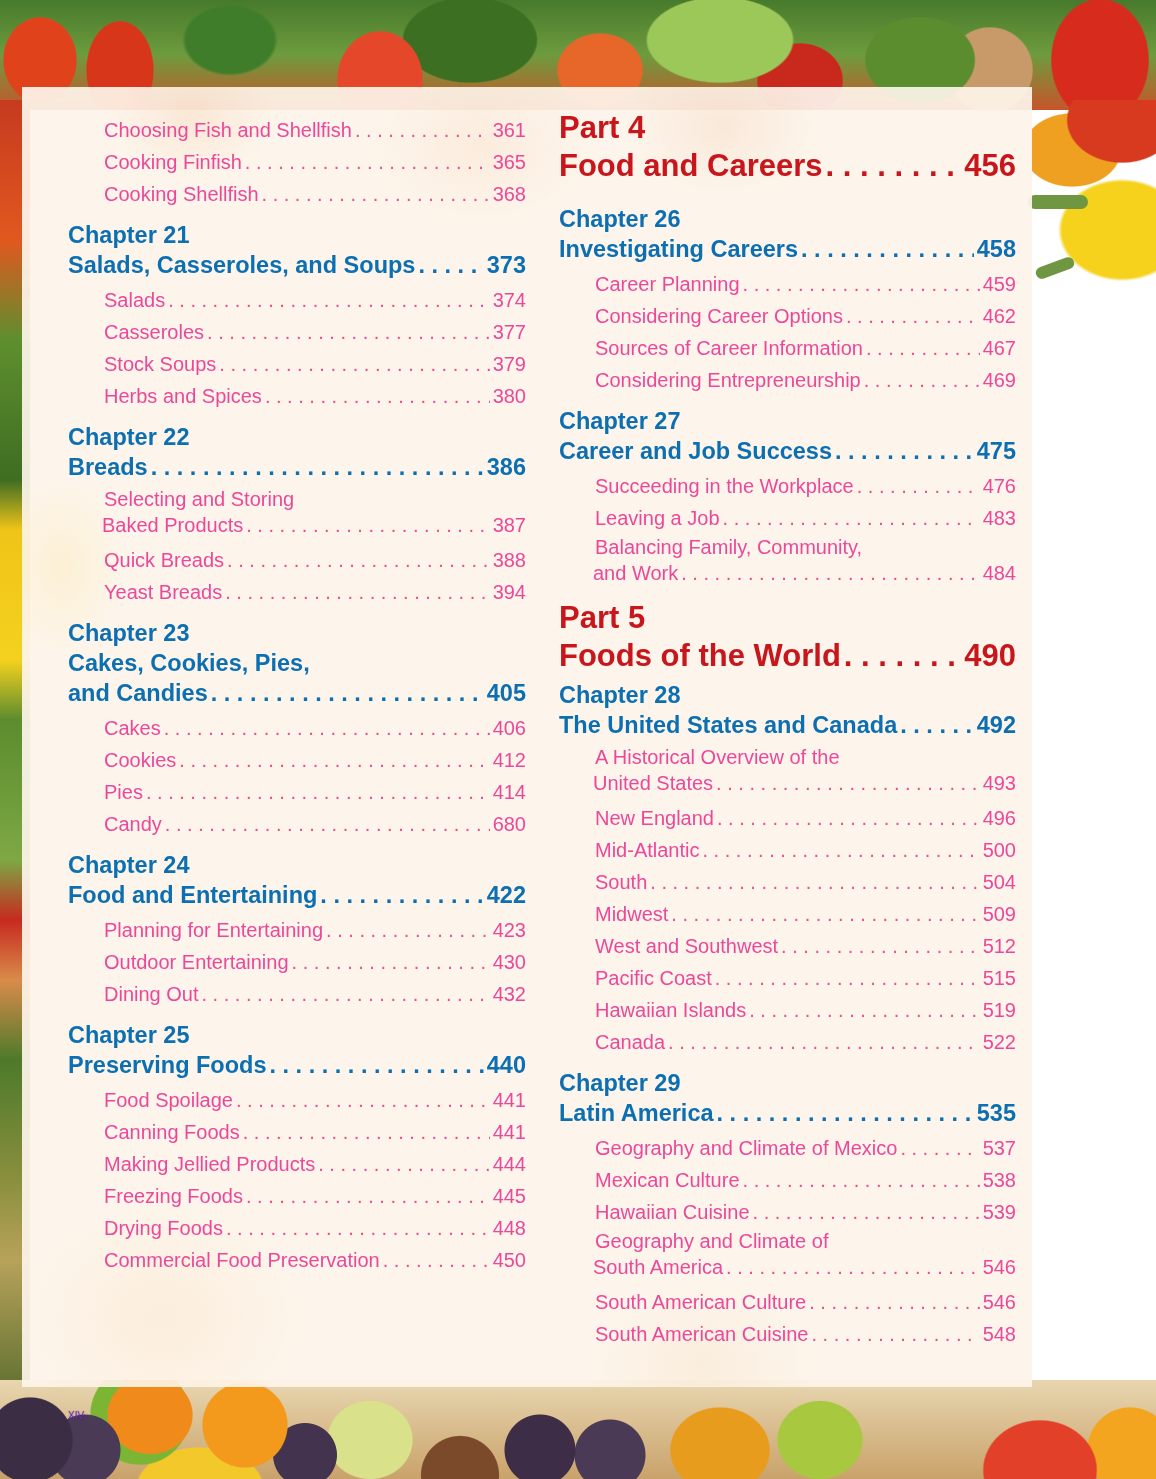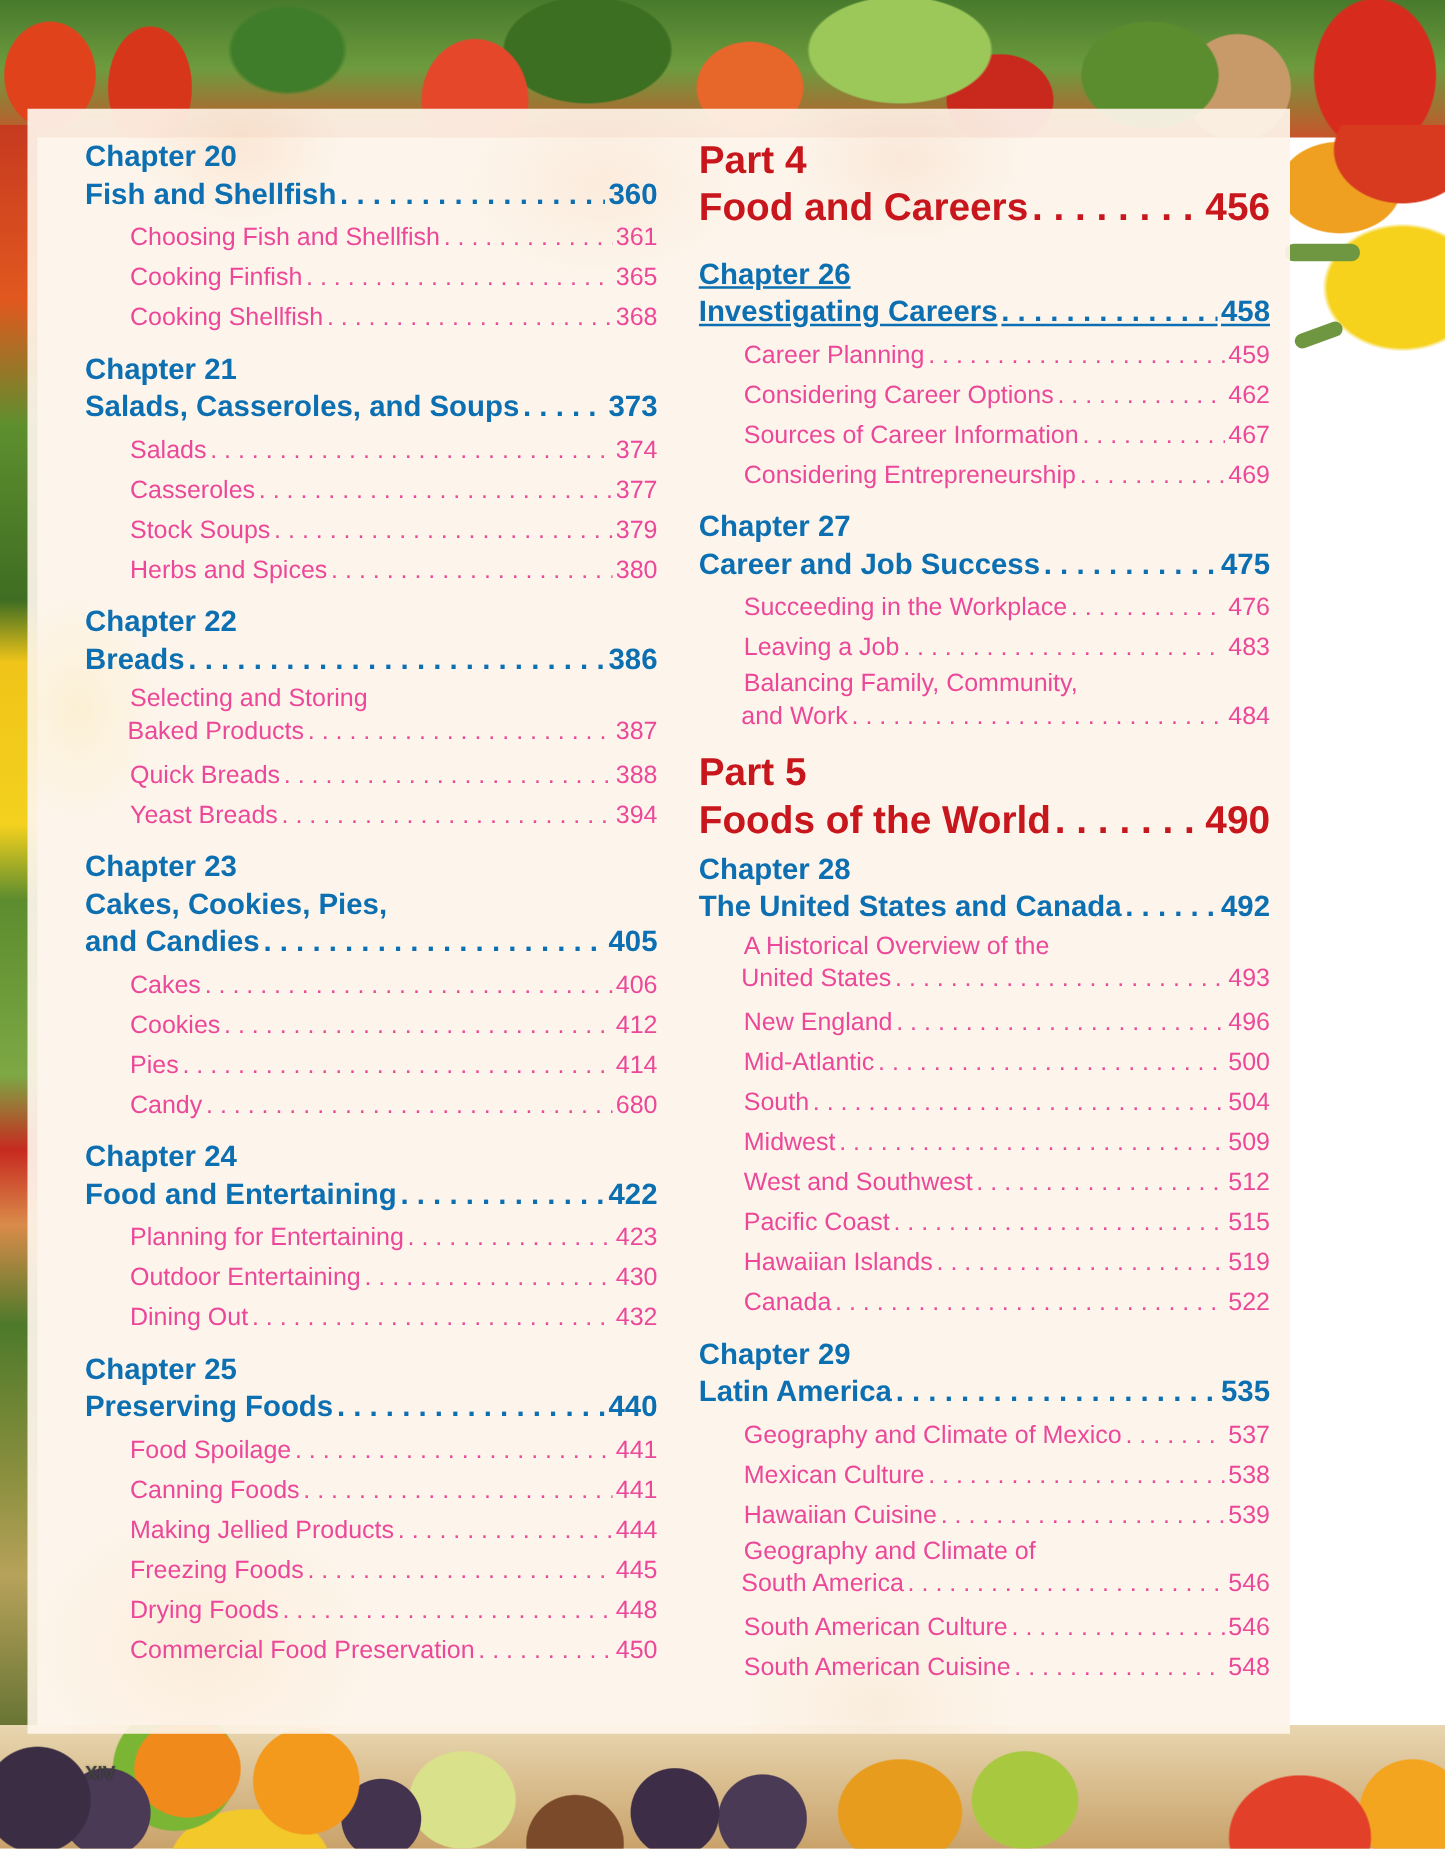--- a/index.html
+++ b/index.html
@@ -110,48 +110,40 @@
 
   .subs { margin-top: 4px; }
   .sub { font-size: 20px; color: #ec4899; padding-left: 36px; }
   .sub .entry-line { line-height: 32px; }
   .sub .wrap-top { line-height: 26px; }
   .sub .wrap-top + .entry-line { line-height: 26px; margin-bottom: 6px; margin-left: -2px; }
 
   .first-in-col { margin-top: 0; }
 
   .page-num {
-    position: absolute; left: 68px; top: 1410px; color: #404040; font-weight: bold;
-    font-size: 15px; text-shadow: 0 0 2px rgba(0,0,0,0.4);
+    position: absolute; left: 68px; top: 1410px; color: #6d28d9; font-weight: normal;
+    font-size: 10px; text-shadow: 0 0 2px rgba(0,0,0,0.4);
   }
 </style>
 </head>
 <body>
 
 <div class="bg">
   <div class="veg-top"></div>
   <div class="veg-left"></div>
   <div class="veg-right"></div>
   <div class="stem" style="left:1035px; top:262px; width:40px; height:12px; transform:rotate(-20deg);"></div>
   <div class="stem" style="left:1028px; top:195px; width:60px; height:14px;"></div>
   <div class="fruit-bottom"></div>
 </div>
 
 <div class="panel"></div>
 
 <div class="col col-left">
 
-  <div class="chapter first-in-col">
-    <div class="title-top">Chapter 20</div>
-    <div class="entry-line">
-      <span class="label">Fish and Shellfish</span>
-      <span class="leader"></span>
-      <span class="page">360</span>
-    </div>
-  </div>
   <div class="subs">
     <div class="sub">
         <div class="entry-line">
           <span class="label">Choosing Fish and Shellfish</span>
           <span class="leader"></span>
           <span class="page">361</span>
         </div>
       </div>
     <div class="sub">
         <div class="entry-line">
@@ -371,21 +363,21 @@
 
   <div class="part">
     <div class="title-top">Part 4</div>
     <div class="entry-line">
       <span class="label">Food and Careers</span>
       <span class="leader"></span>
       <span class="page">456</span>
     </div>
   </div>
 
-  <div class="chapter" style="margin-top:18px;text-decoration:underline;">
+  <div class="chapter" style="margin-top:18px;">
     <div class="title-top">Chapter 26</div>
     <div class="entry-line">
       <span class="label">Investigating Careers</span>
       <span class="leader"></span>
       <span class="page">458</span>
     </div>
   </div>
   <div class="subs">
     <div class="sub">
         <div class="entry-line">

